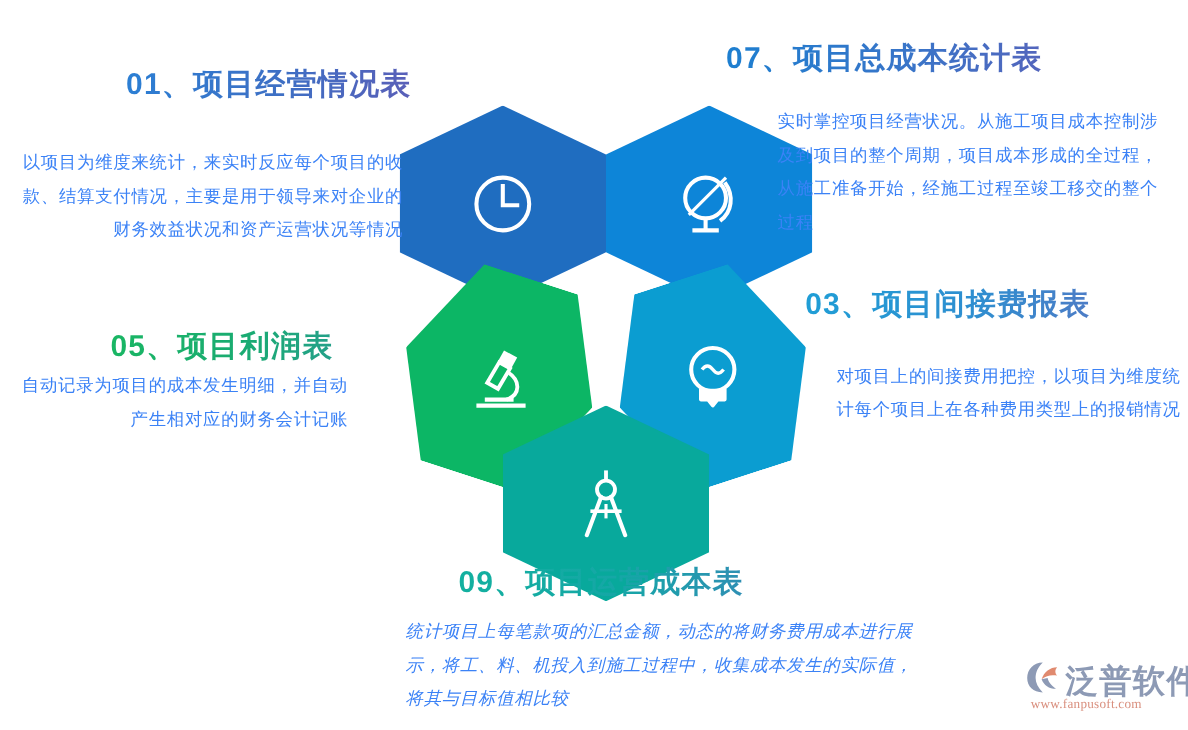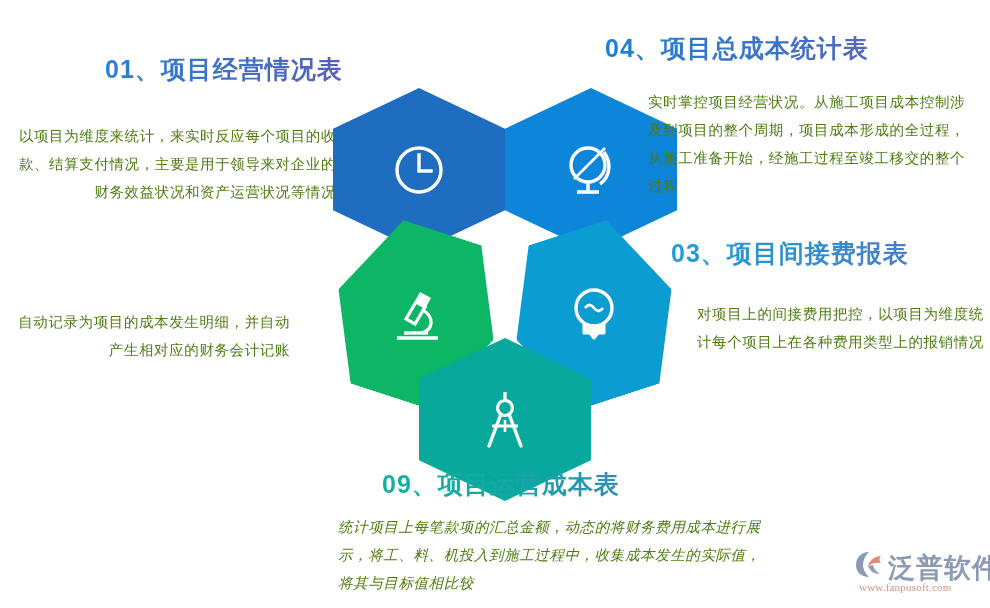--- a/index.html
+++ b/index.html
@@ -25,21 +25,21 @@
   .h02{left:605px;top:32px;background-image:linear-gradient(95deg,#1d7fd0 0%,#3a74c8 60%,#5465bc 100%);}
   .h03{left:671px;top:237px;background-image:linear-gradient(95deg,#1f9ed6 0%,#2f8ed0 60%,#4d7cc6 100%);}
   .h04{left:382px;top:468px;background-image:linear-gradient(95deg,#13b09f 0%,#15a7a6 55%,#2f8fb4 100%);}
   .h05{left:92px;top:272px;background-image:linear-gradient(95deg,#19b663 0%,#1aab72 60%,#24a08a 100%);}
 
   
   .para{
     position:absolute;
     font-size:14.5px;
     line-height:28px;
-    color:#4d7c0f;
+    color:#3b82f6;
     letter-spacing:0.6px;
   }
   .p01{left:6px;top:122px;width:330px;text-align:right;}
   .p02{left:648px;top:88px;width:332px;text-align:left;}
   .p03{left:697px;top:300px;width:290px;text-align:left;}
   .p04{left:338px;top:513px;width:424px;text-align:left;font-style:italic;}
   .p05{left:8px;top:308px;width:282px;text-align:right;}
 
   
   .hexwrap{position:absolute;}
@@ -148,29 +148,30 @@
           <path d="M15 38 L41 38" stroke-width="3"></path>
           <path d="M28 32 L28 44" stroke-width="2.6"></path>
         </svg>
       </div>
     </div>
   </div>
 
   <div class="heading h01">01、项目经营情况表</div>
   <div class="para p01">以项目为维度来统计，来实时反应每个项目的收款、结算支付情况，主要是用于领导来对企业的财务效益状况和资产运营状况等情况</div>
 
-  <div class="heading h02">04、项目总成本统计表</div>
+  <div class="heading h02">07、项目总成本统计表</div>
   <div class="para p02">实时掌控项目经营状况。从施工项目成本控制涉及到项目的整个周期，项目成本形成的全过程，从施工准备开始，经施工过程至竣工移交的整个过程</div>
 
   <div class="heading h03">03、项目间接费报表</div>
   <div class="para p03">对项目上的间接费用把控，以项目为维度统计每个项目上在各种费用类型上的报销情况</div>
 
   <div class="heading h04">09、项目运营成本表</div>
   <div class="para p04">统计项目上每笔款项的汇总金额，动态的将财务费用成本进行展示，将工、料、机投入到施工过程中，收集成本发生的实际值，将其与目标值相比较</div>
 
+  <div class="heading h05">05、项目利润表</div>
   <div class="para p05">自动记录为项目的成本发生明细，并自动产生相对应的财务会计记账</div>
 
   <div id="logo">
     <div id="logo-mark">
       <svg width="30" height="29" viewBox="0 0 30 29">
         <path d="M14 2 C6 2 1 8 1 15 C1 22 6 27 14 27 C10 23 8 19 8 15 C8 10 10 6 14 2 Z" fill="#8d9ab5"></path>
         <path d="M26 6 C20 6 15 10 13 16 C17 13 21 12 26 13 C24 11 24 8 26 6 Z" fill="#e08a6f"></path>
         <path d="M13 16 C15 21 19 24 25 24 C21 21 19 19 18 15 Z" fill="#8d9ab5"></path>
       </svg>
     </div>

